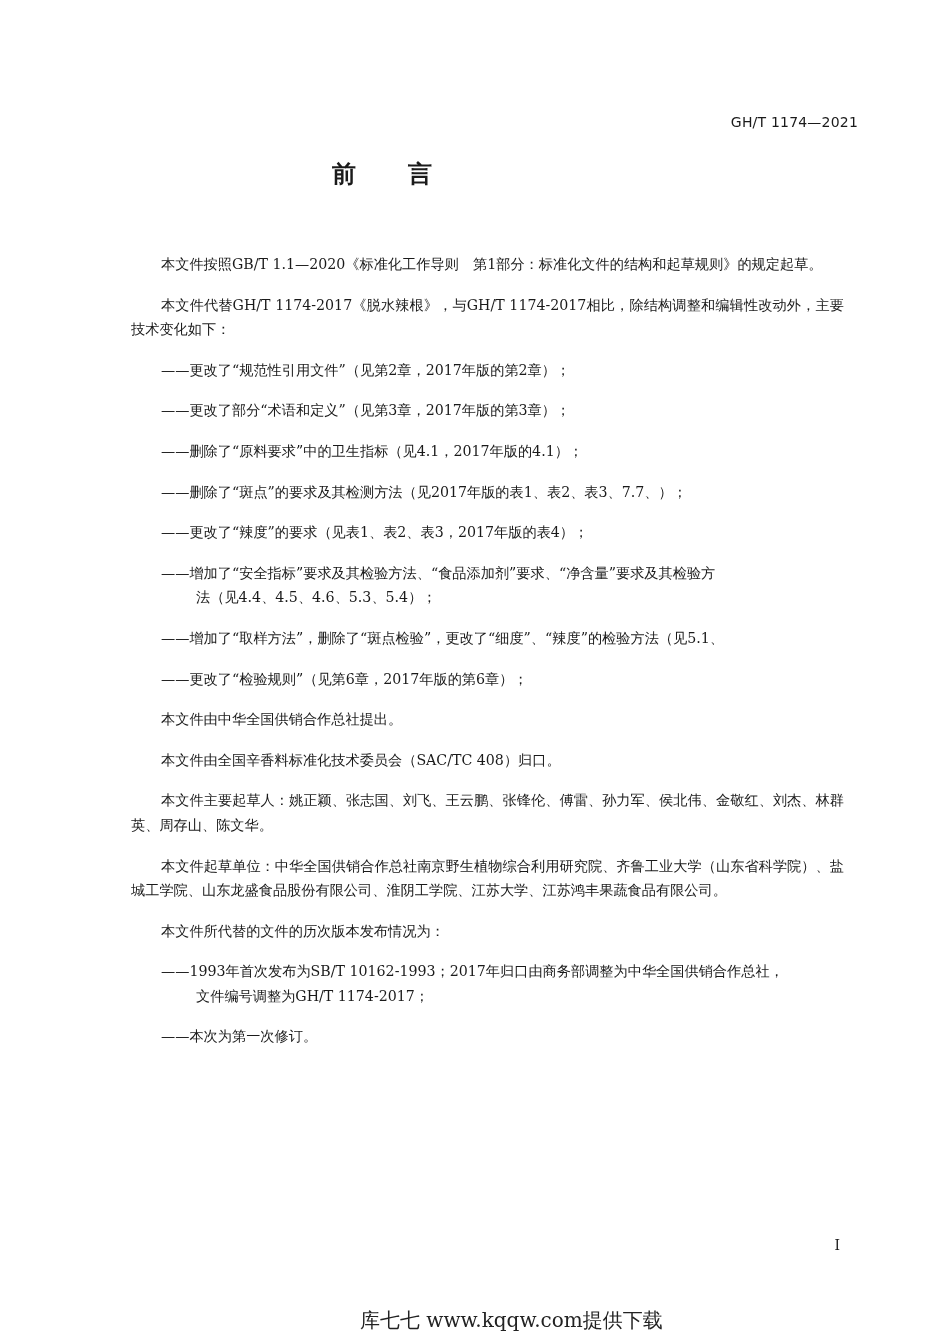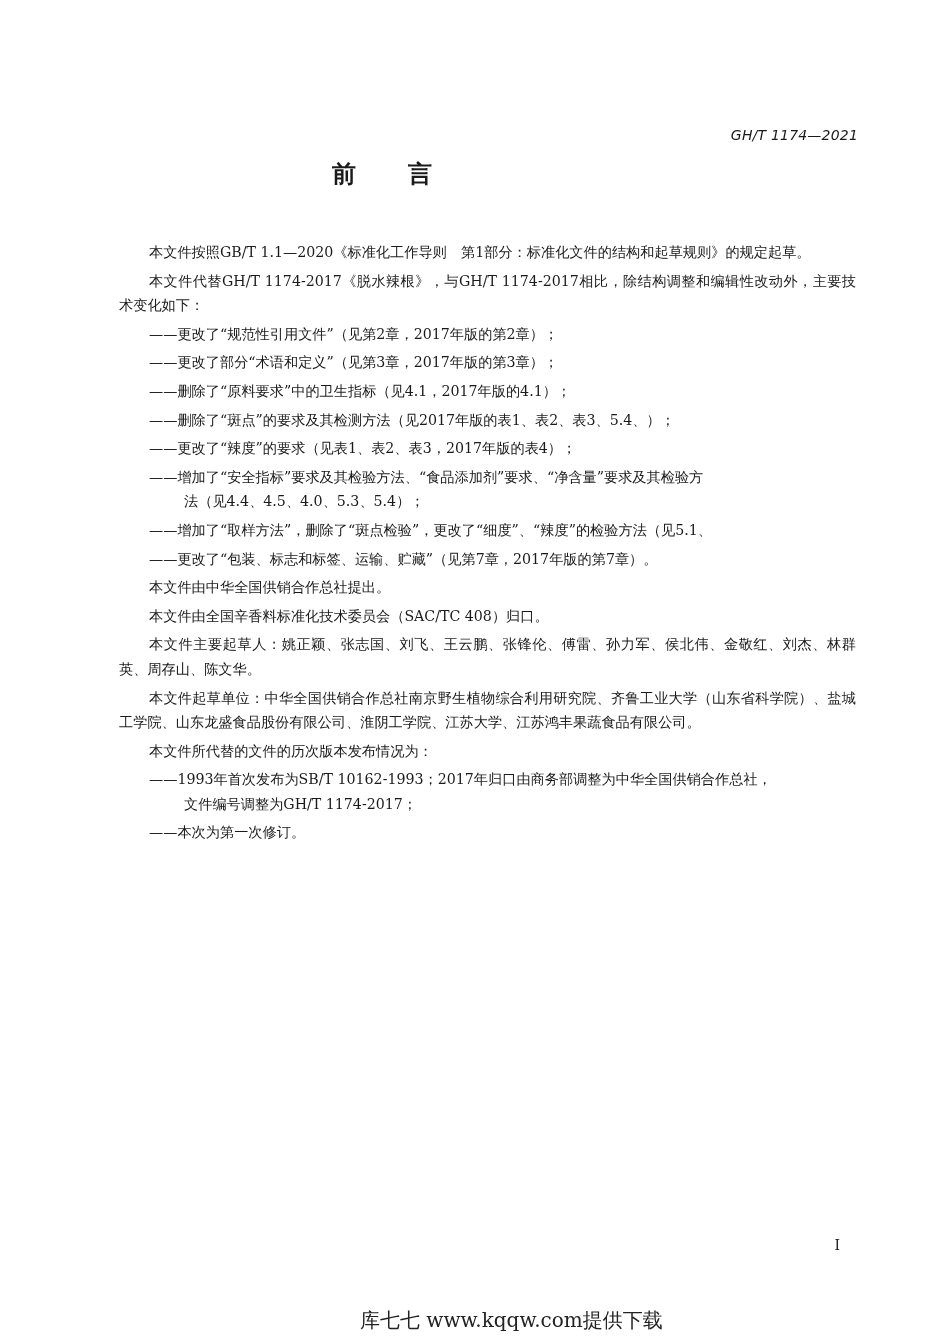--- a/index.html
+++ b/index.html
@@ -1,25 +1,25 @@
 <!DOCTYPE html>
 <html><head>
 <meta charset="utf-8">
 <style>
   html, body { margin: 0; padding: 0; background: #ffffff; }
   body { width: 950px; height: 1344px; position: relative; overflow: hidden;
          font-family: "DejaVu Serif", "Liberation Serif", serif; color: #1a1a1a; }
-  .header-code { position: absolute; top: 127px; right: 92px; font-family: "DejaVu Sans", "Liberation Sans", sans-serif;
-                 font-size: 14px; letter-spacing: 0.2px; font-style: italic; }
+  .header-code { position: absolute; top: 114px; right: 92px; font-family: "DejaVu Sans", "Liberation Sans", sans-serif;
+                 font-size: 14px; letter-spacing: 0.2px; }
   .title { position: absolute; top: 158px; left: 0; width: 764px; text-align: center;
            font-family: "DejaVu Sans", "Liberation Sans", sans-serif; font-size: 24px; font-weight: bold; letter-spacing: 0; }
   .title span { display: inline-block; }
   .title .gap { width: 52px; }
   .body { position: absolute; top: 236px; left: 115px; width: 745px; font-size: 14.2px; line-height: 24.6px; }
-  .p { margin: 4px; text-align: justify; text-align-last: left; }
+  .p { margin: 16px; text-align: justify; text-align-last: left; }
   .indent { text-indent: 30px; }
   .dash { padding-left: 30px; text-indent: 0; }
   .dash .hang { display: block; padding-left: 35px; }
   .pagenum { position: absolute; top: 1237px; right: 110px; font-size: 14px; }
   .footer { position: absolute; top: 1307px; left: 360px; font-size: 20px; color: #222; }
 </style>
 </head>
 <body>
 
 <div class="header-code">GH/T 1174—2021</div>
@@ -28,30 +28,30 @@
   <span>前</span><span class="gap"></span><span>言</span>
 </div>
 
 <div class="body">
   <p class="p indent">本文件按照GB/T 1.1—2020《标准化工作导则　第1部分：标准化文件的结构和起草规则》的规定起草。</p>
   <p class="p indent">本文件代替GH/T 1174-2017《脱水辣根》，与GH/T 1174-2017相比，除结构调整和编辑性改动外，主要技术变化如下：</p>
 
   <div class="p dash"><span>——更改了“规范性引用文件”（见第2章，2017年版的第2章）；</span></div>
   <div class="p dash"><span>——更改了部分“术语和定义”（见第3章，2017年版的第3章）；</span></div>
   <div class="p dash"><span>——删除了“原料要求”中的卫生指标（见4.1，2017年版的4.1）；</span></div>
-  <div class="p dash"><span>——删除了“斑点”的要求及其检测方法（见2017年版的表1、表2、表3、5.4、）；</span></div>
+  <div class="p dash"><span>——删除了“斑点”的要求及其检测方法（见2017年版的表1、表2、表3、7.7、）；</span></div>
   <div class="p dash"><span>——更改了“辣度”的要求（见表1、表2、表3，2017年版的表4）；</span></div>
   <div class="p dash">
     <span>——增加了“安全指标”要求及其检验方法、“食品添加剂”要求、“净含量”要求及其检验方</span>
-    <span class="hang">法（见4.4、4.5、4.0、5.3、5.4）；</span>
+    <span class="hang">法（见4.4、4.5、4.6、5.3、5.4）；</span>
   </div>
   <div class="p dash">
     <span>——增加了“取样方法”，删除了“斑点检验”，更改了“细度”、“辣度”的检验方法（见5.1、</span>
   </div>
-  <div class="p dash"><span>——更改了“包装、标志和标签、运输、贮藏”（见第7章，2017年版的第7章）。</span></div>
+  <div class="p dash"><span>——更改了“检验规则”（见第6章，2017年版的第6章）；</span></div>
 
   <p class="p indent">本文件由中华全国供销合作总社提出。</p>
   <p class="p indent">本文件由全国辛香料标准化技术委员会（SAC/TC 408）归口。</p>
   <p class="p indent">本文件主要起草人：姚正颖、张志国、刘飞、王云鹏、张锋伦、傅雷、孙力军、侯北伟、金敬红、刘杰、林群英、周存山、陈文华。</p>
   <p class="p indent">本文件起草单位：中华全国供销合作总社南京野生植物综合利用研究院、齐鲁工业大学（山东省科学院）、盐城工学院、山东龙盛食品股份有限公司、淮阴工学院、江苏大学、江苏鸿丰果蔬食品有限公司。</p>
   <p class="p indent">本文件所代替的文件的历次版本发布情况为：</p>
 
   <div class="p dash">
     <span>——1993年首次发布为SB/T 10162-1993；2017年归口由商务部调整为中华全国供销合作总社，</span>
     <span class="hang">文件编号调整为GH/T 1174-2017；</span>

